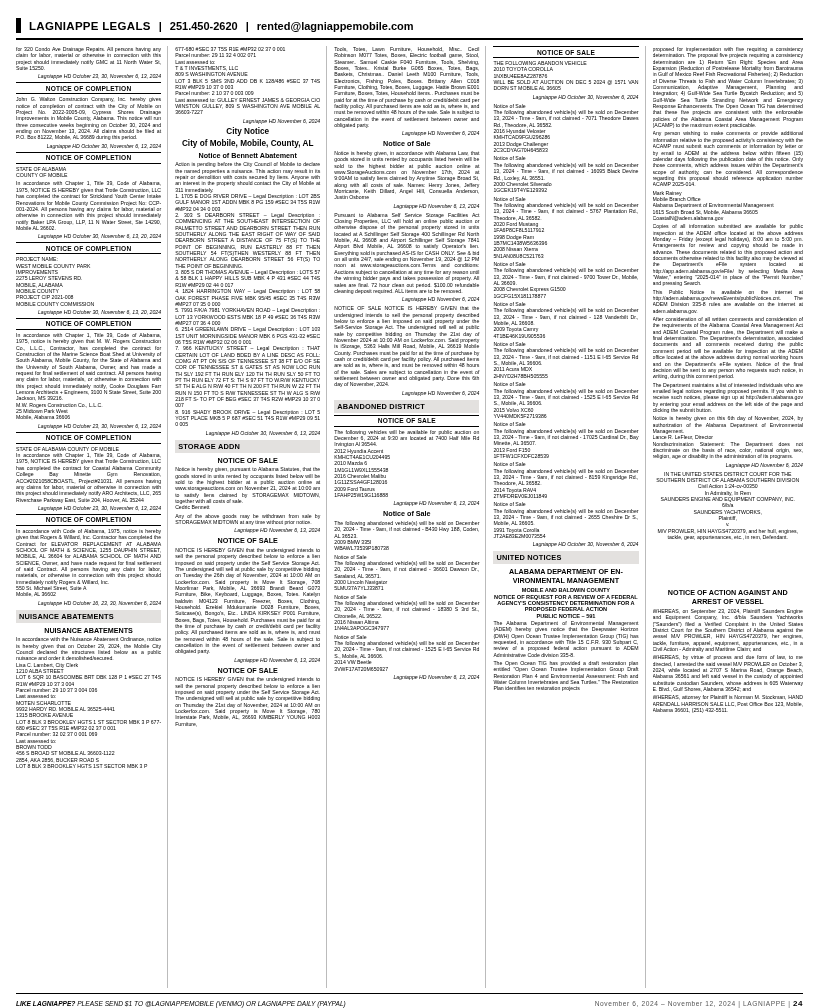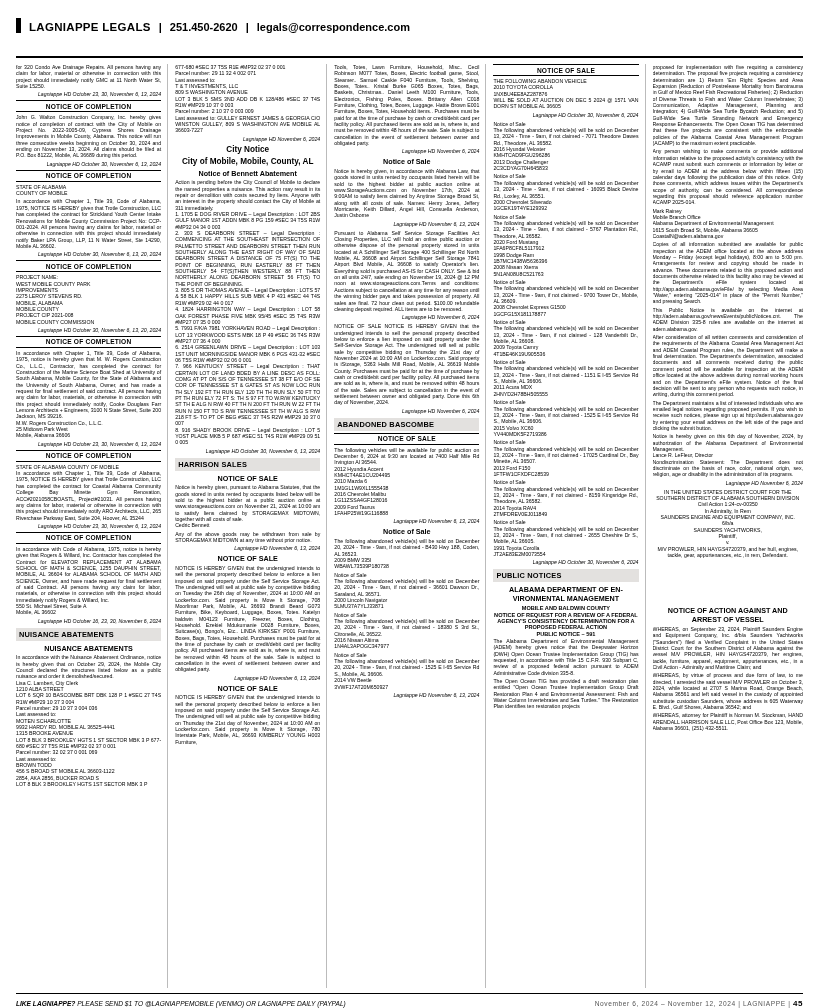--- a/index.html
+++ b/index.html
@@ -19,24 +19,24 @@
     width: 819px;
     height: 1008px;
     box-sizing: border-box;
     padding: 18px 16px 0 16px;
     display: flex;
     flex-direction: column;
   }
   
   .masthead {
     display: flex;
-    align-items: flex-end;
+    align-items: center;
     gap: 8px;
     border-bottom: 2px solid #000;
-    padding-bottom: 23px;
+    padding-bottom: 5px;
     margin-bottom: 6px;
   }
   .mast-bar {
     width: 5px;
     height: 15px;
     background: #000;
   }
   .mast-title {
     font-weight: bold;
     font-size: 11.5px;
@@ -150,21 +150,21 @@
 <body>
 
 <div class="page">
 
   <div class="masthead">
     <div class="mast-bar"></div>
     <div class="mast-title">LAGNIAPPE LEGALS</div>
     <div class="mast-sep">|</div>
     <div class="mast-phone">251.450-2620</div>
     <div class="mast-sep">|</div>
-    <div class="mast-email">legals@correspondence.com</div>
+    <div class="mast-email">rented@lagniappemobile.com</div>
   </div>
 
   <div class="columns">
     <div class="col">
         <div class="body" style="white-space: pre-line;">for 320 Condo Ave Drainage Repairs. All persons having any claim for labor, material or otherwise in connection with this project should immediately notify GMC at 11 North Water St, Suite 15250.</div>
         <div class="sig" style="white-space: pre-line;">Lagniappe HD October 23, 30, November 6, 13, 2024</div>
         <div class="hdr" style="white-space: pre-line;">NOTICE OF COMPLETION</div>
         <div class="body" style="white-space: pre-line;">John G. Walton Construction Company, Inc. hereby gives notice of completion of contract with the City of Mobile on Project No. 2022-3005-09, Cypress Shores Drainage Improvements in Mobile County, Alabama. This notice will run three consecutive weeks beginning on October 30, 2024 and ending on November 13, 2024. All claims should be filed at P.O. Box 81222, Mobile, AL 36689 during this period.</div>
         <div class="sig" style="white-space: pre-line;">Lagniappe HD October 30, November 6, 13, 2024</div>
         <div class="hdr" style="white-space: pre-line;">NOTICE OF COMPLETION</div>
@@ -232,21 +232,21 @@
         <div class="body" style="white-space: pre-line;">Action is pending before the City Council of Mobile to declare the named properties a nuisance. This action may result in its repair or demolition with costs secured by liens. Anyone with an interest in the property should contact the City of Mobile at 311 immediately.
 1. 1705 E DOG RIVER DRIVE – Legal Description : LOT 2BS GULF MANOR 1ST ADDN MBK 8 PG 159 #SEC 34 T5S R1W #MP32 04 34 0 003
 2. 303 S DEARBORN STREET – Legal Description : COMMENCING AT THE SOUTHEAST INTERSECTION OF PALMETTO STREET AND DEARBORN STREET THEN RUN SOUTHERLY ALONG THE EAST RIGHT OF WAY OF SAID DEARBORN STREET A DISTANCE OF 75 FT(S) TO THE POINT OF BEGINNING, RUN EASTERLY 88 FT THEN SOUTHERLY 54 FT(S)THEN WESTERLY 88 FT THEN NORTHERLY ALONG DEARBORN STREET 56 FT(S) TO THE POINT OF BEGINNING.
 3. 805 S DR THOMAS AVENUE – Legal Description : LOTS 57 &amp; 58 BLK 1 HAPPY HILLS SUB MBK 4 P 431 #SEC 44 T4S R1W #MP29 02 44 0 017
 4. 1824 HARRINGTON WAY – Legal Description : LOT 58 OAK FOREST PHASE FIVE MBK 95/45 #SEC 35 T4S R3W #MP27 07 35 0 000
 5. 7991 F/K/A 7981 YORKHAVEN ROAD – Legal Description : LOT 13 YORKWOOD ESTS MBK 18 P 49 #SEC 36 T4S R3W #MP27 07 36 4 000
 6. 2514 GREENLAWN DRIVE – Legal Description : LOT 103 1ST UNIT MORNINGSIDE MANOR MBK 6 PGS 431-32 #SEC 06 T5S R1W #MP32 02 06 0 001
 7. 966 KENTUCKY STREET – Legal Description : THAT CERTAIN LOT OF LAND BDED BY A LINE DESC AS FOLL: COMG AT PT ON S/S OF TENNESSEE ST 38 FT E/O OF SE COR OF TENNESSEE ST &amp; GATES ST AS NOW LOC RUN TH SLY 192 FT TH RUN ELY 120 TH TH RUN SLY 50 FT TO PT TH RUN ELY 72 FT S: TH S 97 FT TO W.R/W KENTUCKY ST TH E ALG N R/W 40 FT TH N 200 FT TH RUN W 22 FT TH RUN N 150 FT TO S R/W TENNESSEE ST TH W ALG S R/W 218 FT S- TO PT OF BEG #SEC 37 T4S R2W #MP29 10 37 0 007
 8. 916 SHADY BROOK DRIVE – Legal Description : LOT 5 YOST PLACE MKB 5 P 687 #SEC 51 T4S R1W #MP29 09 51 0 005</div>
         <div class="sig" style="white-space: pre-line;">Lagniappe HD October 30, November 6, 13, 2024</div>
-        <div class="cat" style="white-space: pre-line;">HARRISON SALES</div>
+        <div class="cat" style="white-space: pre-line;">STORAGE ADDN</div>
         <div class="sec-title" style="white-space: pre-line;">NOTICE OF SALE</div>
         <div class="body" style="white-space: pre-line;">Notice is hereby given, pursuant to Alabama Statutes, that the goods stored in units rented by occupants listed below will be sold to the highest bidder at a public auction online at www.storageauctions.com on November 21, 2024 at 10:00 am to satisfy liens claimed by STORAGEMAX MIDTOWN, together with all costs of sale.
 Cedric Bennett</div>
         <div class="body" style="white-space: pre-line;">Any of the above goods may be withdrawn from sale by STORAGEMAX MIDTOWN at any time without prior notice.</div>
         <div class="sig" style="white-space: pre-line;">Lagniappe HD November 6, 13, 2024</div>
         <div class="sec-title" style="white-space: pre-line;">NOTICE OF SALE</div>
         <div class="body" style="white-space: pre-line;">NOTICE IS HEREBY GIVEN that the undersigned intends to sell the personal property described below to enforce a lien imposed on said property under the Self Service Storage Act. The undersigned will sell at public sale by competitive bidding on Tuesday the 26th day of November, 2024 at 10:00 AM on Lockerfox.com. Said property is Move It Storage, 708 Moorlimar Park, Mobile, AL 36693 Brandi Beard G073 Furniture, Bike, Keyboard, Luggage, Boxes, Totes. Katelyn baldwin M04123 Furniture, Freezer, Boxes, Clothing, Household. Ezekiel Mdukumanie D028 Furniture, Boxes, Suitcase(s), Bongo's, Etc.. LINDA KIRKSEY P001 Furniture, Boxes, Bags, Totes, Household. Purchases must be paid for at the time of purchase by cash or credit/debit card per facility policy. All purchased items are sold as is, where is, and must be removed within 48 hours of the sale. Sale is subject to cancellation in the event of settlement between owner and obligated party.</div>
         <div class="sig" style="white-space: pre-line;">Lagniappe HD November 6, 13, 2024</div>
         <div class="sec-title" style="white-space: pre-line;">NOTICE OF SALE</div>
         <div class="body" style="white-space: pre-line;">NOTICE IS HEREBY GIVEN that the undersigned intends to sell the personal property described below to enforce a lien imposed on said property under the Self Service Storage Act. The undersigned will sell at public sale by competitive bidding on Thursday the 21st day of November, 2024 at 10:00 AM on Lockerfox.com. Said property is Move It Storage, 780 Interstate Park, Mobile, AL, 36693 KIMBERLY YOUNG H003 Furniture,</div>
@@ -254,21 +254,21 @@
     <div class="col">
         <div class="body" style="white-space: pre-line;">Tools, Totes, Lawn Furniture, Household, Misc.. Cecil Robinson M077 Totes, Boxes, Electric football game, Stool, Steamer.. Samuel Caskie F040 Furniture, Tools, Shelving, Boxes, Totes.. Kristal Burke G065 Boxes, Totes, Bags, Baskets, Christmas.. Daniel Leeth M100 Furniture, Tools, Electronics, Fishing Poles, Boxes. Brittany Allen C018 Furniture, Clothing, Totes, Boxes, Luggage. Hattie Brown E001 Furniture, Boxes, Totes, Household items.. Purchases must be paid for at the time of purchase by cash or credit/debit card per facility policy. All purchased items are sold as is, where is, and must be removed within 48 hours of the sale. Sale is subject to cancellation in the event of settlement between owner and obligated party.</div>
         <div class="sig" style="white-space: pre-line;">Lagniappe HD November 6, 2024</div>
         <div class="sec-title" style="white-space: pre-line;">Notice of Sale</div>
         <div class="body" style="white-space: pre-line;">Notice is hereby given, in accordance with Alabama Law, that goods stored in units rented by occupants listed herein will be sold to the highest bidder at public auction online at www.StorageAuctions.com on November 17th, 2024 at 9:00AM to satisfy liens claimed by Anytime Storage Broad St, along with all costs of sale. Names: Henry Jones, Jeffery Morricante, Keith Dillard, Angel Hill, Consuella Anderson, Justin Osborne</div>
         <div class="sig" style="white-space: pre-line;">Lagniappe HD November 6, 13, 2024</div>
         <div class="body" style="white-space: pre-line;">Pursuant to Alabama Self Service Storage Facilities Act Closing Properties, LLC will hold an online public auction or otherwise dispose of the personal property stored in units located at A Schillinger Self Storage 400 Schillinger Rd North Mobile, AL 36608 and Airport Schillinger Self Storage 7841 Airport Blvd Mobile, AL 36608 to satisfy Operator's lien. Everything sold is purchased AS-IS for CASH ONLY. See &amp; bid on all units 24/7, sale ending on November 19, 2024 @ 12 PM noon at www.storageauctions.com.Terms and conditions: Auctions subject to cancellation at any time for any reason until the winning bidder pays and takes possession of property. All sales are final. 72 hour clean out period. $100.00 refundable cleaning deposit required. ALL items are to be removed.</div>
         <div class="sig" style="white-space: pre-line;">Lagniappe HD November 6, 2024</div>
         <div class="body" style="white-space: pre-line;">NOTICE OF SALE NOTICE IS HEREBY GIVEN that the undersigned intends to sell the personal property described below to enforce a lien imposed on said property under the Self-Service Storage Act. The undersigned will sell at public sale by competitive bidding on Thursday the 21st day of November 2024 at 10:00 AM on Lockerfox.com. Said property is iStorage, 5363 Halls Mill Road, Mobile, AL 36619 Mobile County. Purchases must be paid for at the time of purchase by cash or credit/debit card per facility policy. All purchased items are sold as is, where is, and must be removed within 48 hours of the sale. Sales are subject to cancellation in the event of settlement between owner and obligated party. Done this 6th day of November, 2024.</div>
         <div class="sig" style="white-space: pre-line;">Lagniappe HD November 6, 2024</div>
-        <div class="cat" style="white-space: pre-line;">ABANDONED BASCOMBE</div>
+        <div class="cat" style="white-space: pre-line;">ABANDONED DISTRICT</div>
         <div class="hdr thin" style="white-space: pre-line;">NOTICE OF SALE</div>
         <div class="body" style="white-space: pre-line;">The following vehicles will be available for public auction on December 6, 2024 at 9:30 am located at 7400 Half Mile Rd Irvington Al 36544.
 2012 Hyundia Accent
 KMHCT4AE1CU204495
 2010 Mazda 6
 1M1GL1W9XL1555438
 2016 Chevrolet Malibu
 1G11ZSSA4GF128016
 2009 Ford Taurus
 1FAHP25W19G116888</div>
@@ -338,21 +338,21 @@
 1FTFW1CFXDFC28539</div>
         <div class="body" style="white-space: pre-line;">Notice of Sale
 The following abandoned vehicle(s) will be sold on December 13, 2024 - Time - 9am, if not claimed - 8159 Kingsridge Rd., Theodore, AL 36582.
 2014 Toyota RAV4
 2TMFDREV0EJ011849</div>
         <div class="body" style="white-space: pre-line;">Notice of Sale
 The following abandoned vehicle(s) will be sold on December 13, 2024 - Time - 9am, if not claimed - 2655 Cheshire Dr S., Mobile, AL 36605.
 1991 Toyota Corolla
 JT2AE83E2M0073554</div>
         <div class="sig" style="white-space: pre-line;">Lagniappe HD October 30, November 6, 2024</div>
-        <div class="cat" style="white-space: pre-line;">PUBLIC NOTICES</div>
+        <div class="cat" style="white-space: pre-line;">UNITED NOTICES</div>
         <div class="sec-title" style="white-space: pre-line;">ALABAMA DEPARTMENT OF EN-VIRONMENTAL MANAGEMENT</div>
         <div class="center-bold-sm" style="white-space: pre-line;">MOBILE AND BALDWIN COUNTY</div>
         <div class="center-bold-sm" style="white-space: pre-line;">NOTICE OF REQUEST FOR A REVIEW OF A FEDERAL AGENCY'S CONSISTENCY DETERMINATION FOR A PROPOSED FEDERAL ACTION</div>
         <div class="center-bold-sm" style="white-space: pre-line;">PUBLIC NOTICE – 591</div>
         <div class="body" style="white-space: pre-line;">The Alabama Department of Environmental Management (ADEM) hereby gives notice that the Deepwater Horizon (DWH) Open Ocean Trustee Implementation Group (TIG) has requested, in accordance with Title 15 C.F.R. 930 Subpart C, review of a proposed federal action pursuant to ADEM Administrative Code division 335-8.</div>
         <div class="body" style="white-space: pre-line;">The Open Ocean TIG has provided a draft restoration plan entitled "Open Ocean Trustee Implementation Group Draft Restoration Plan 4 and Environmental Assessment: Fish and Water Column Invertebrates and Sea Turtles." The Restoration Plan identifies ten restoration projects</div>
       </div>
     <div class="col">
         <div class="body" style="white-space: pre-line;">proposed for implementation with five requiring a consistency determination. The proposal five projects requiring a consistency determination are 1) Return 'Em Right: Species and Area Expansion (Reduction of Postrelease Mortality from Barotrauma in Gulf of Mexico Reef Fish Recreational Fisheries); 2) Reduction of Diverse Threats to Fish and Water Column Invertebrates; 3) Communication, Adaptive Management, Planning and Integration; 4) Gulf-Wide Sea Turtle Bycatch Reduction; and 5) Gulf-Wide Sea Turtle Stranding Network and Emergency Response Enhancements. The Open Ocean TIG has determined that these five projects are consistent with the enforceable policies of the Alabama Coastal Area Management Program (ACAMP) to the maximum extent practicable.</div>
         <div class="body" style="white-space: pre-line;">Any person wishing to make comments or provide additional information relative to the proposed activity's consistency with the ACAMP must submit such comments or information by letter or by email to ADEM at the address below within fifteen (15) calendar days following the publication date of this notice. Only those comments, which address issues within the Department's scope of authority, can be considered. All correspondence regarding this proposal should reference application number ACAMP 2025-014.</div>
@@ -385,17 +385,17 @@
       </div>
   </div>
 
   <div class="footer">
     <div class="footer-left">
       <b>LIKE LAGNIAPPE?</b>
       <span>PLEASE SEND $1 TO @LAGNIAPPEMOBILE (VENMO) OR LAGNIAPPE DAILY (PAYPAL)</span>
     </div>
     <div class="footer-right">
       <span>November 6, 2024 – November 12, 2024  |  LAGNIAPPE  |</span>
-      <span class="pg">45</span>
+      <span class="pg">24</span>
     </div>
   </div>
 
 </div>
 
 </body></html>

